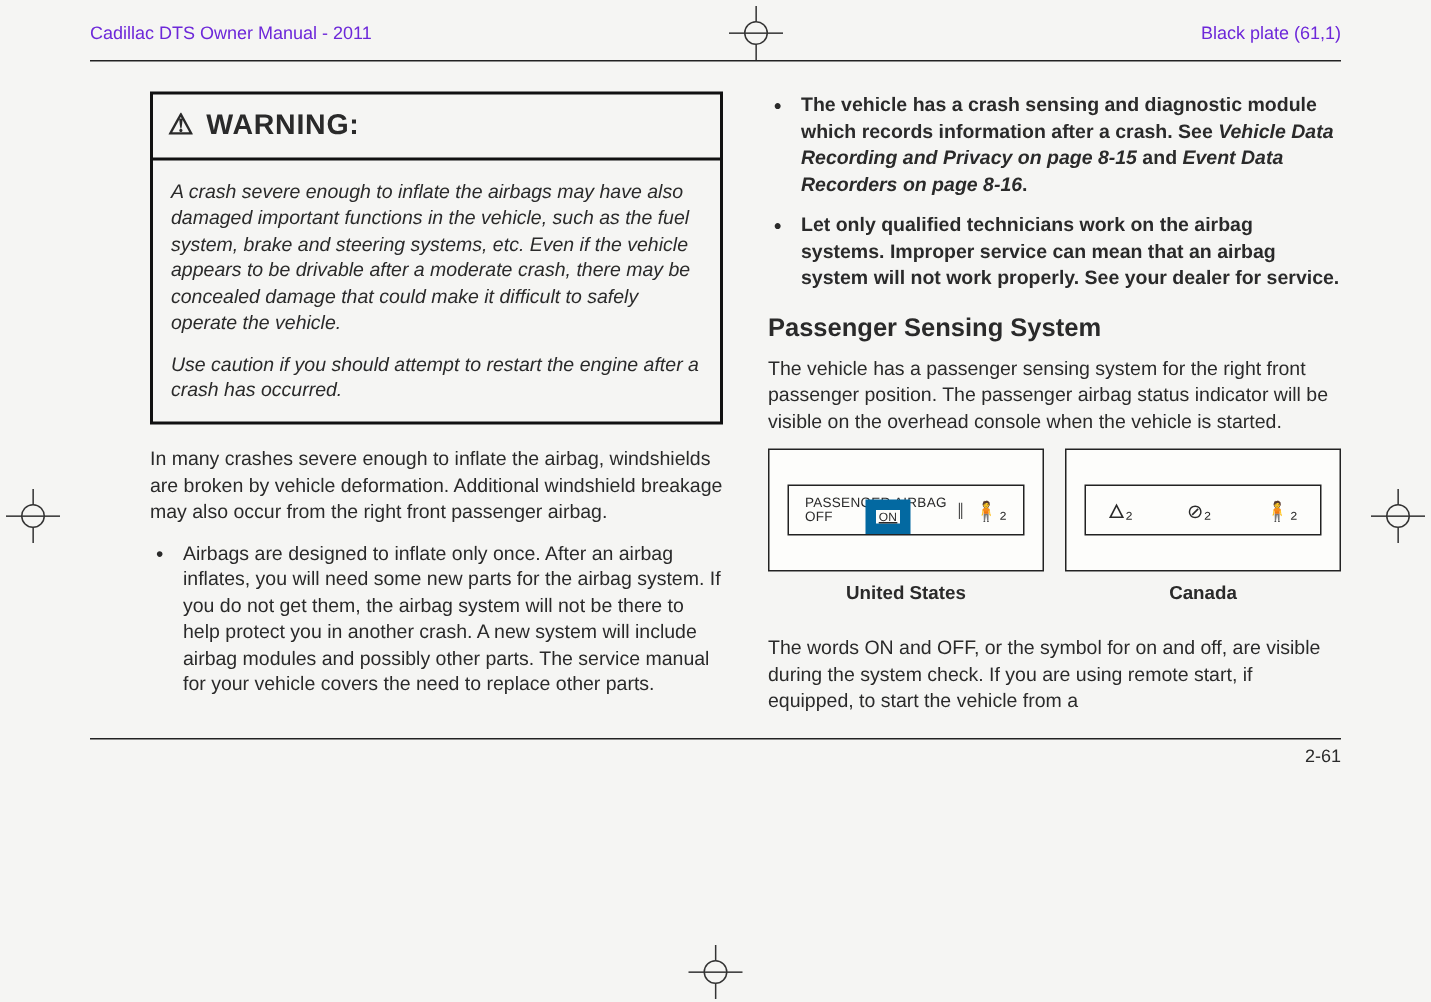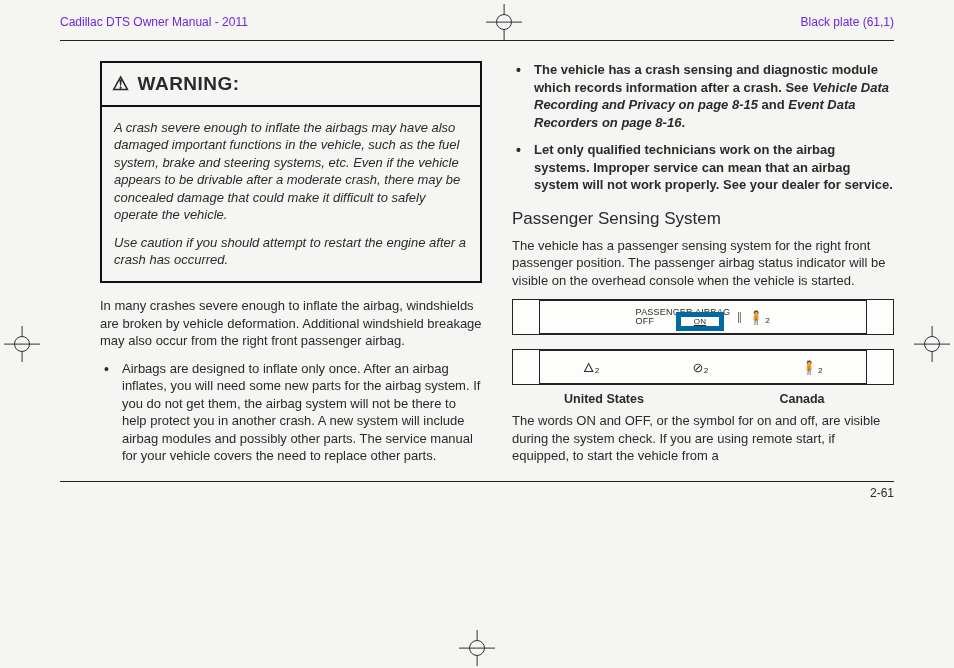--- a/index.html
+++ b/index.html
@@ -100,30 +100,29 @@
   }
   ul.bullets li::before {
     content: "•";
     position: absolute;
     left: -18px;
     top: 0;
     font-size: 14px;
   }
   .section-head {
     font-size: 17px;
-    font-weight: normal;
+    font-weight: bold;
     margin: 14px 0 6px 0;
   }
   p { margin: 0 0 10px 0; }
   .italic { font-style: italic; }
   .indicator-row {
     display: flex;
     gap: 14px;
     margin: 8px 0 6px 0;
-    flex-direction: column;
   }
   .indicator {
     flex: 1;
     border: 1px solid #222;
     height: 80px;
     display: flex;
     align-items: center;
     justify-content: center;
     background: #fdfdfb;
   }
@@ -132,25 +131,25 @@
     width: 86%;
     height: 32px;
     display: flex;
     align-items: center;
     justify-content: center;
     gap: 6px;
     font-size: 9px;
     letter-spacing: 0.2px;
   }
   .ind-inner .txt { line-height: 1.1; }
-  .ind-inner .onbox { border:5px solid #0369a1; padding:0 13px; font-size:8px;text-decoration:underline;}
+  .ind-inner .onbox { border:7px solid #0369a1; padding:0 2px; font-size:8px;text-decoration:underline;}
   .caption-row {
     display: flex;
     gap: 14px;
-    margin-bottom: 4px;
+    margin-bottom: 19px;
   }
   .caption {
     flex: 1;
     text-align: center;
     font-weight: bold;
     font-size: 12.5px;
   }
   .hr-bot {
     border: none;
     border-top: 1px solid #222;

